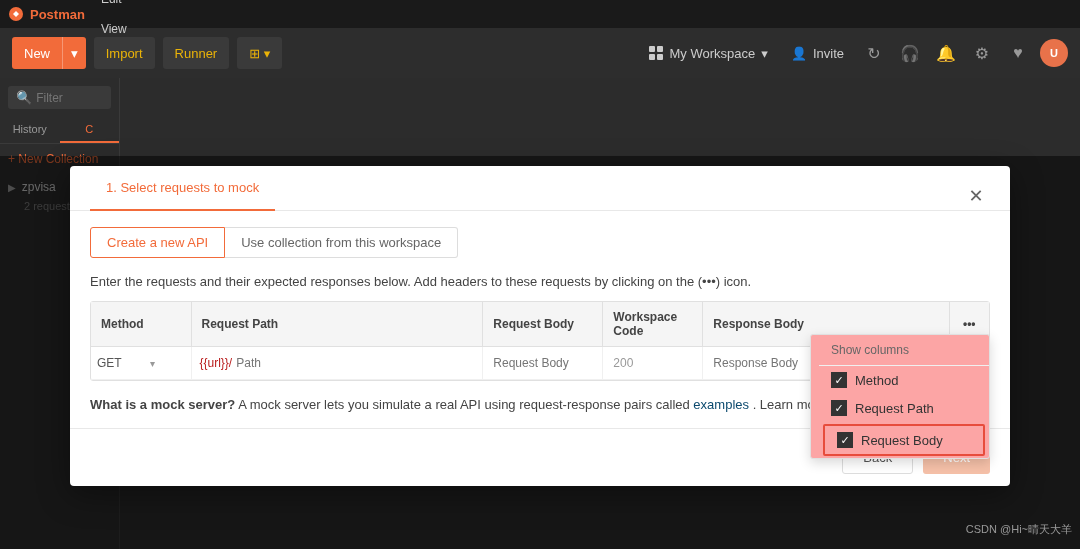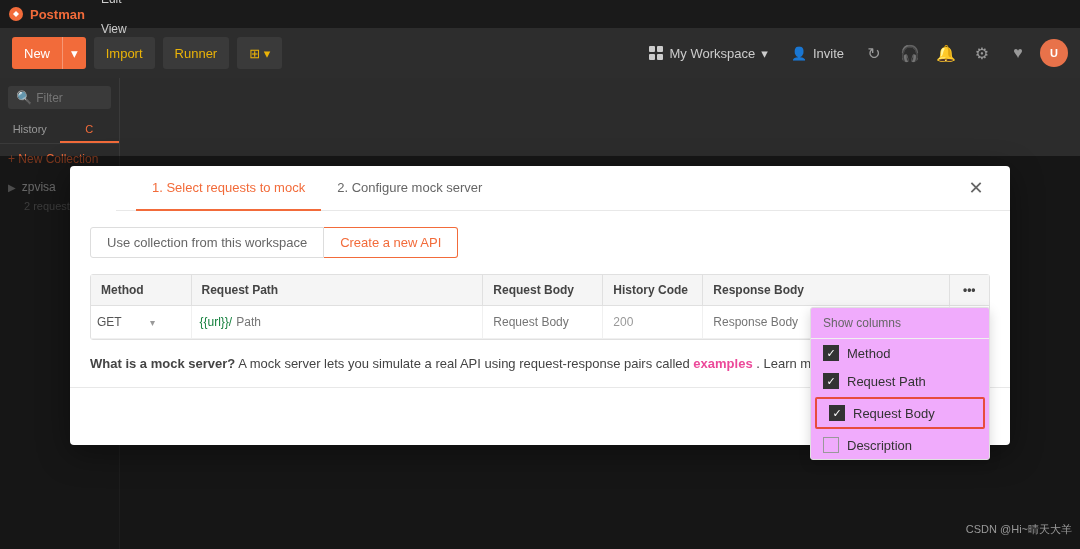--- a/index.html
+++ b/index.html
@@ -103,24 +103,23 @@
     .modal {
       background: white;
       border-radius: 4px;
       width: 940px;
       max-width: 95%;
       position: relative;
       box-shadow: 0 8px 32px rgba(0,0,0,0.4);
     }
     .modal-header {
       display: flex;
-      align-items: center;
+      align-items: flex-end;
       border-bottom: 1px solid #e8e8e8;
       padding: 0 20px;
-      margin-left: 46px;
     }
     .modal-tab {
       padding: 14px 16px;
       font-size: 13px;
       color: #666;
       cursor: pointer;
       border-bottom: 2px solid transparent;
       margin-bottom: -1px;
     }
     .modal-tab.active { color: #f26b3a; border-bottom-color: #f26b3a; }
@@ -169,39 +168,40 @@
     .request-table td:last-child { border-right: none; width: 40px; }
     .method-cell { display: flex; align-items: center; height: 32px; }
     .method-select {
       border: none; outline: none; background: none;
       font-size: 12px; color: #555; cursor: pointer;
       padding: 0 6px; height: 100%;
       appearance: none;
     }
     .method-arrow { color: #999; font-size: 10px; margin-right: 4px; }
     .path-cell { display: flex; align-items: center; height: 32px; padding: 0 8px; gap: 4px; }
-    .path-prefix { color: #15803d; font-size: 12px; }
+    .path-prefix { color: #b91c1c; font-size: 12px; }
     .path-input { border: none; outline: none; font-size: 12px; color: #0369a1; flex: 1; }
     .body-input, .code-input, .resp-input {
       border: none; outline: none; font-size: 12px; color: #999;
       padding: 0 10px; width: 100%; height: 32px;
     }
     .more-btn { color: #999; cursor: pointer; display: flex; align-items: center; justify-content: center; height: 32px; }
 
     
     .show-columns-dropdown {
       position: absolute;
       top: 32px;
       right: -1px;
-      background: #f0abfc;
+      background: #fca5a5;
       border: 1px solid #e0e0e0;
       border-radius: 3px;
       box-shadow: 0 4px 12px rgba(0,0,0,0.15);
       width: 180px;
       z-index: 10;
+      padding-left: 8px;
     }
     .show-columns-title {
       padding: 8px 12px;
       font-size: 12px;
       color: #666;
       border-bottom: 1px solid #f0f0f0;
     }
     .show-columns-item {
       display: flex;
       align-items: center;
@@ -213,21 +213,21 @@
     .checkbox {
       width: 16px; height: 16px;
       border: 1px solid #999;
       display: flex; align-items: center; justify-content: center;
       font-size: 11px;
     }
     .checkbox.checked { background: #333; border-color: #333; color: white; }
 
     
     .mock-info { margin-top: 16px; font-size: 13px; color: #444; }
-    .mock-info a { color: #ec4899; text-decoration: none; font-weight: bold; }
+    .mock-info a { color: #0c4a6e; text-decoration: none; }
     .mock-info strong { font-weight: 600; }
 
     
     .modal-footer {
       display: flex;
       justify-content: flex-end;
       gap: 10px;
       padding: 12px 20px;
       border-top: 1px solid #e8e8e8;
     }
@@ -330,40 +330,40 @@
       <span class="collection-name">zpvisa</span>
     </div>
     <div class="collection-sub">2 requests</div>
   </div>
 
   <div class="modal-overlay">
     <div class="modal">
 
       <div class="modal-header">
         <div class="modal-tab active">1. Select requests to mock</div>
-        <div class="modal-tab">2. Configure mock server</div>
         <div class="modal-close">✕</div>
       </div>
 
       <div class="modal-body">
 
         <div class="api-toggle">
+          <button class="api-toggle-btn active">Create a new API</button>
           <button class="api-toggle-btn">Use collection from this workspace</button>
-          <button class="api-toggle-btn active">Create a new API</button>
         </div>
 
+        <div class="instruction-text">Enter the requests and their expected responses below. Add headers to these requests by clicking on the (•••) icon.</div>
 
         <div class="table-wrapper">
           <table class="request-table">
             <thead>
               <tr>
                 <th>Method</th>
                 <th>Request Path</th>
                 <th>Request Body</th>
-                <th>History Code</th>
+                <th>Workspace Code</th>
                 <th>Response Body</th>
                 <th style="width:40px; text-align:center;">
                   <span style="cursor:pointer;">•••</span>
                 </th>
               </tr>
             </thead>
             <tbody>
               <tr>
                 <td style="width:100px;">
                   <div class="method-cell">
@@ -405,24 +405,20 @@
               <label>Method</label>
             </div>
             <div class="show-columns-item">
               <div class="checkbox checked">✓</div>
               <label>Request Path</label>
             </div>
             <div class="show-columns-item" style="border: 2px solid #e74c3c; border-radius: 2px; margin: 2px 4px;">
               <div class="checkbox checked">✓</div>
               <label>Request Body</label>
             </div>
-            <div class="show-columns-item">
-              <div class="checkbox"></div>
-              <label>Description</label>
-            </div>
           </div>
         </div>
 
         <div class="mock-info">
           <strong>What is a mock server?</strong>
           <span> A mock server lets you simulate a real API using request-response pairs called </span>
           <a href="#">examples</a>
           <span>. Learn more about </span>
           <a href="#">mock servers</a>
           <span>.</span>

